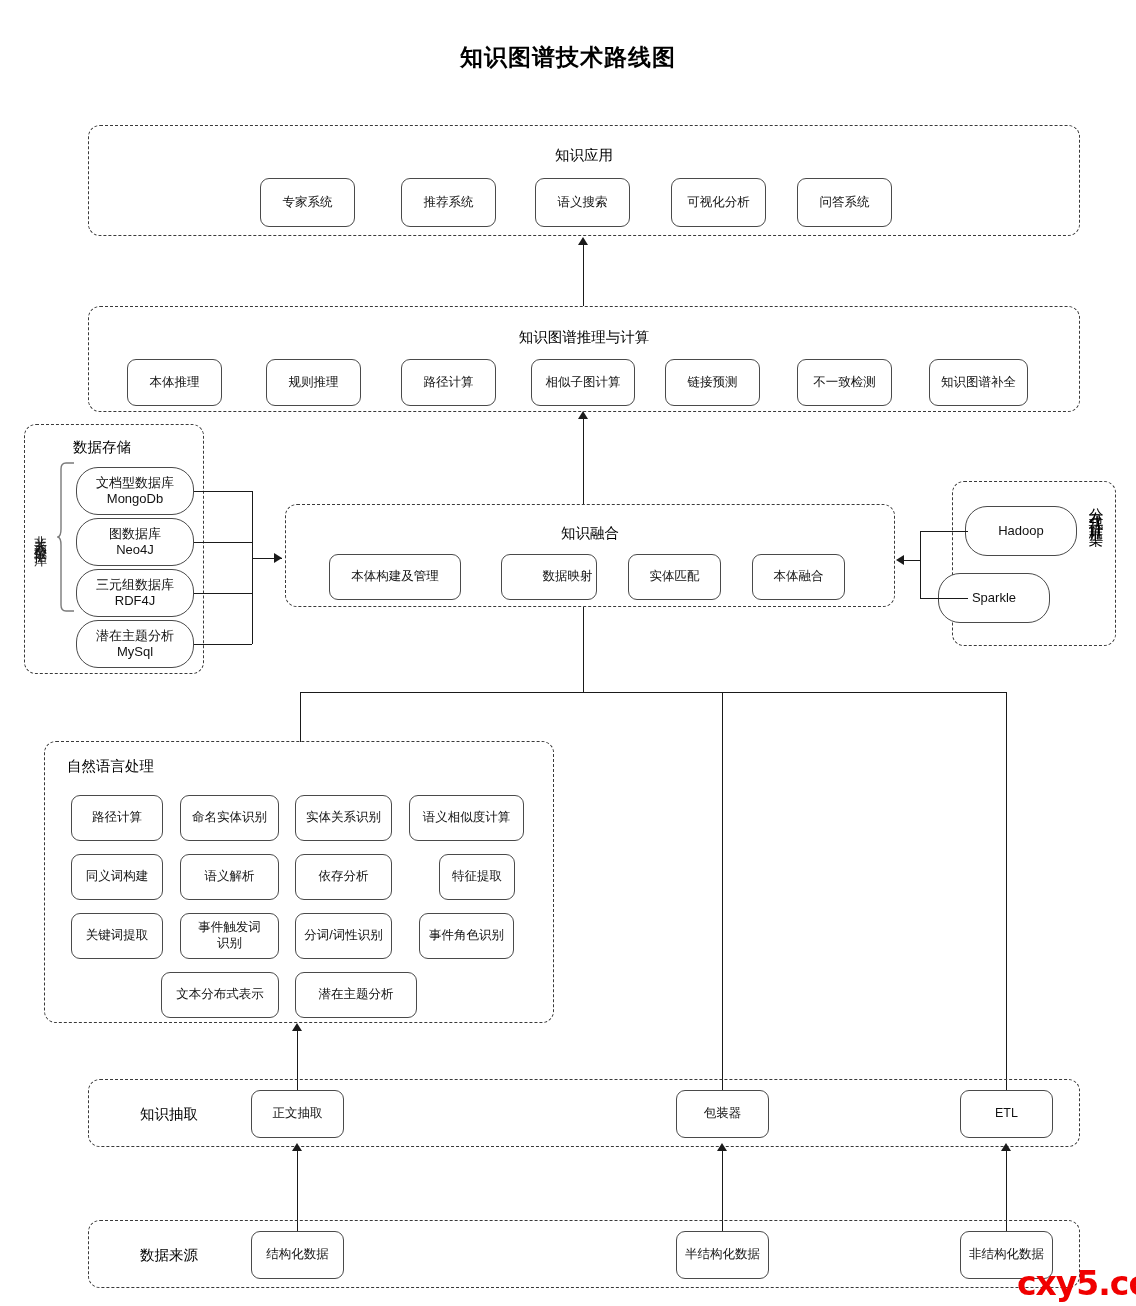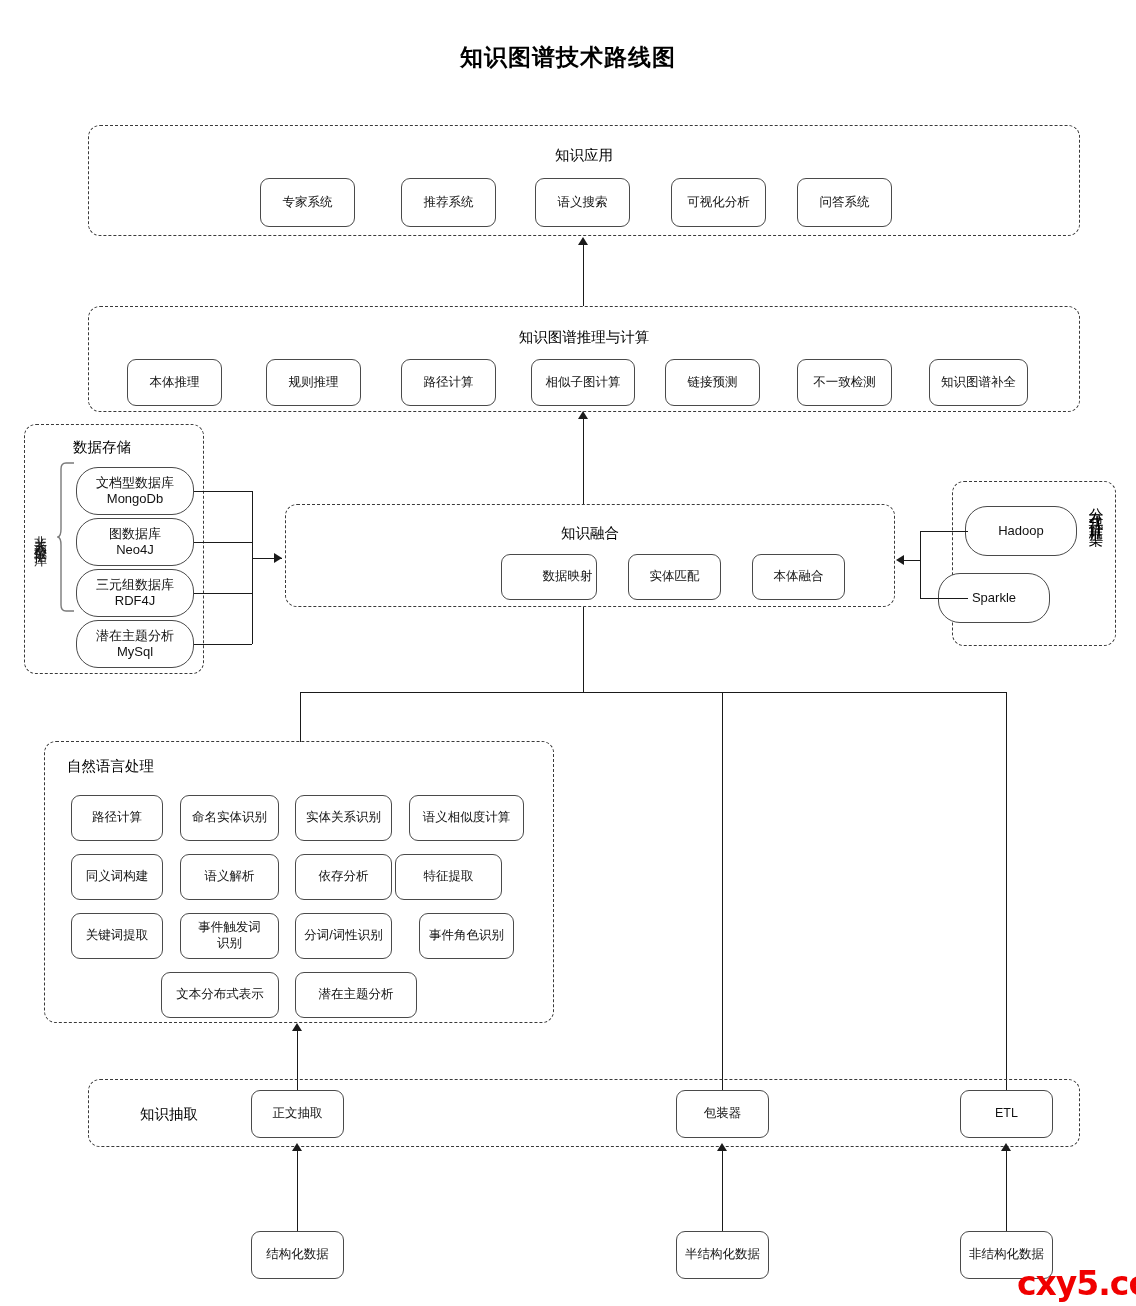--- a/index.html
+++ b/index.html
@@ -237,20 +237,23 @@
   <div class="ln-h" style="left:194px; top:542px; width:58px;"></div>
   <div class="ln-h" style="left:194px; top:593px; width:58px;"></div>
   <div class="ln-h" style="left:194px; top:644px; width:58px;"></div>
   <div class="ln-v" style="left:252px; top:491px; height:153px;"></div>
   <div class="ln-h" style="left:252px; top:558px; width:30px;"></div>
   <div class="arrow-right" style="left:274px; top:553px;"></div>
 
   <div class="group" style="left:285px; top:504px; width:610px; height:103px;">
     <div class="group-title centered" style="top:19px;">知识融合</div>
   </div>
+  <div class="node" style="left:329px; top:554px; width:132px; height:46px;">
+    <span>本体构建及管理</span>
+  </div>
   <div class="node" style="left:501px; top:554px; width:96px; height:46px;padding-left:40px;">
     <span>数据映射</span>
   </div>
   <div class="node" style="left:628px; top:554px; width:93px; height:46px;">
     <span>实体匹配</span>
   </div>
   <div class="node" style="left:752px; top:554px; width:93px; height:46px;">
     <span>本体融合</span>
   </div>
 
@@ -294,21 +297,21 @@
 
   <div class="node" style="left:71px; top:854px; width:92px; height:46px;text-align:right;">
     <span>同义词构建</span>
   </div>
   <div class="node" style="left:180px; top:854px; width:99px; height:46px;">
     <span>语义解析</span>
   </div>
   <div class="node" style="left:295px; top:854px; width:97px; height:46px;">
     <span>依存分析</span>
   </div>
-  <div class="node" style="left:395px; top:854px; width:107px; height:46px;">
+  <div class="node" style="left:439px; top:854px; width:76px; height:46px;">
     <span>特征提取</span>
   </div>
 
   <div class="node" style="left:71px; top:913px; width:92px; height:46px;">
     <span>关键词提取</span>
   </div>
   <div class="node two-line" style="left:180px; top:913px; width:99px; height:46px;">
     <span class="ln">事件触发词</span>
     <span class="ln">识别</span>
   </div>
@@ -342,20 +345,23 @@
     <span>ETL</span>
   </div>
 
   <div class="ln-v" style="left:297px; top:1150px; height:86px;"></div>
   <div class="arrow-up" style="left:292px; top:1143px;"></div>
   <div class="ln-v" style="left:722px; top:1150px; height:86px;"></div>
   <div class="arrow-up" style="left:717px; top:1143px;"></div>
   <div class="ln-v" style="left:1006px; top:1150px; height:86px;"></div>
   <div class="arrow-up" style="left:1001px; top:1143px;"></div>
 
+  <div class="group" style="left:88px; top:1220px; width:992px; height:68px;">
+    <div class="group-title" style="left:51px; top:25px;">数据来源</div>
+  </div>
   <div class="node" style="left:251px; top:1231px; width:93px; height:48px;">
     <span>结构化数据</span>
   </div>
   <div class="node" style="left:676px; top:1231px; width:93px; height:48px;">
     <span>半结构化数据</span>
   </div>
   <div class="node" style="left:960px; top:1231px; width:93px; height:48px;">
     <span>非结构化数据</span>
   </div>
 

